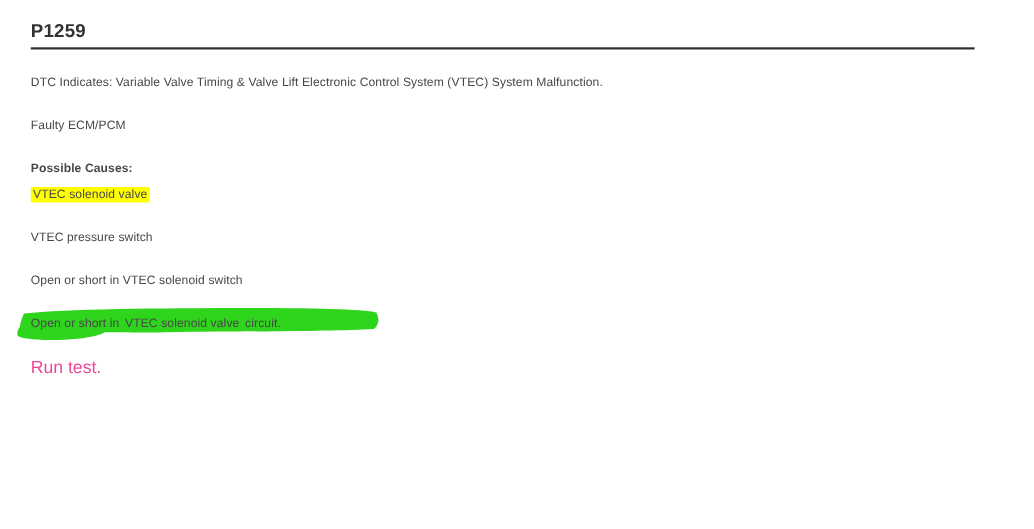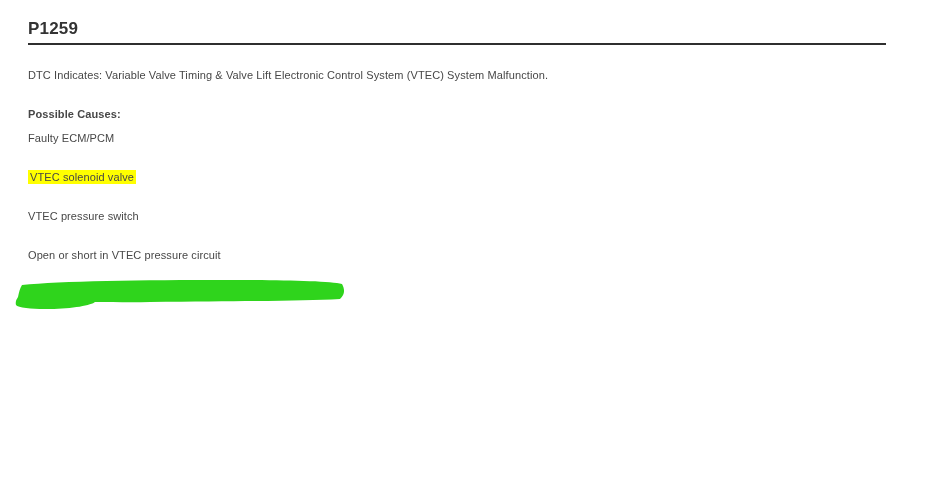--- a/index.html
+++ b/index.html
@@ -61,39 +61,39 @@
 </style>
 </head>
 <body>
 
 <div class="page" style="color: rgb(71, 71, 71);">
 
   <h1 class="title" style="color: rgb(51, 51, 51);">P1259</h1>
 
   <p class="line">DTC Indicates: Variable Valve Timing &amp; Valve Lift Electronic Control System (VTEC) System Malfunction.</p>
 
+  <p class="line">Faulty ECM/PCM</p>
+
   <p class="line bold tight">Possible Causes:</p>
-
-  <p class="line">Faulty ECM/PCM</p>
 
   <p class="line"><span class="hl" style="background-color: rgb(255, 255, 0);">VTEC solenoid valve</span></p>
 
   <p class="line">VTEC pressure switch</p>
 
-  <p class="line">Open or short in VTEC pressure circuit</p>
+  <p class="line">Open or short in VTEC solenoid switch</p>
 
   <p class="line green-line"><span class="ghost" aria-hidden="true"><span>Open or short in </span><span class="hl-ghost" style="background-color: rgb(255, 255, 0);">VTEC solenoid valve</span><span> circuit.</span></span><svg class="marker" width="336" height="36" viewBox="0 0 336 36">
         <path d="M10,6
         C48,2 128,1 218,1
         C268,1 318,2 330,5
         C333,10 333,16 328,20
         C290,22 238,22 138,23
         C120,23.5 100,23 83,23
         C80,26 60,30 38,30
         C24,30.5 6,29 4,26
         C3,22 5,20 6,18
         C7,13 8,9 10,6 Z" fill="#2fd41c"></path>
-      </svg></p>
+      </svg><span class="over"><span>Open or short in </span><span class="hl-clear">VTEC solenoid valve</span><span> circuit.</span></span></p>
 
 
   <a class="run-test" style="color: #ec4899;">Run test.</a>
 
 </div>
 
 </body></html>

